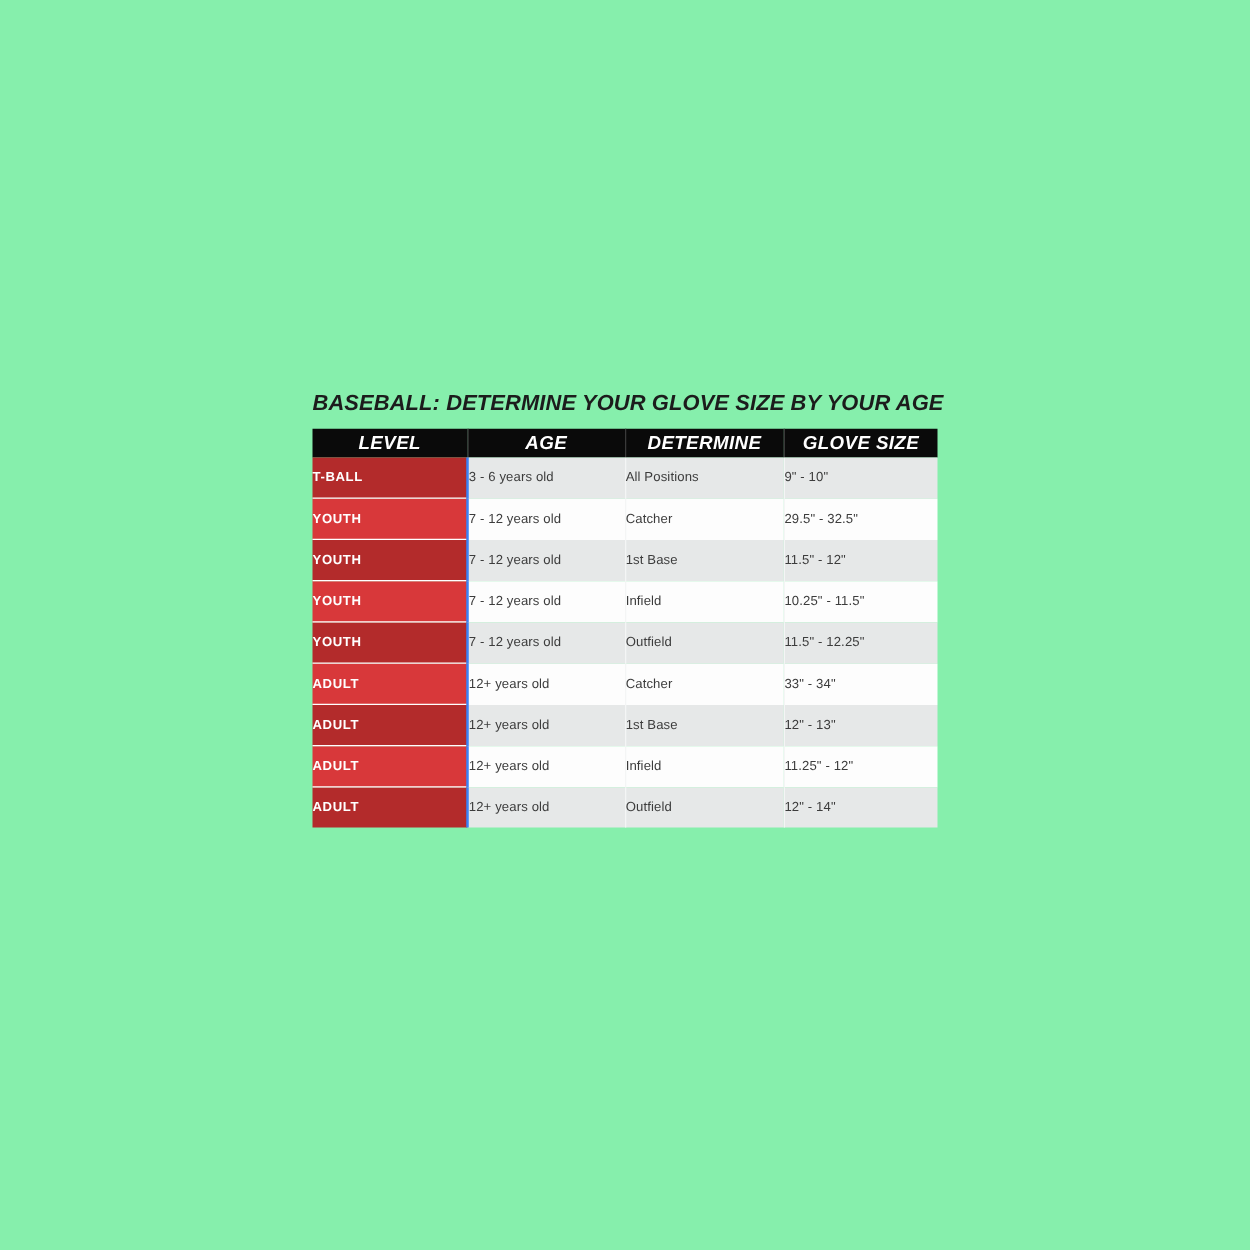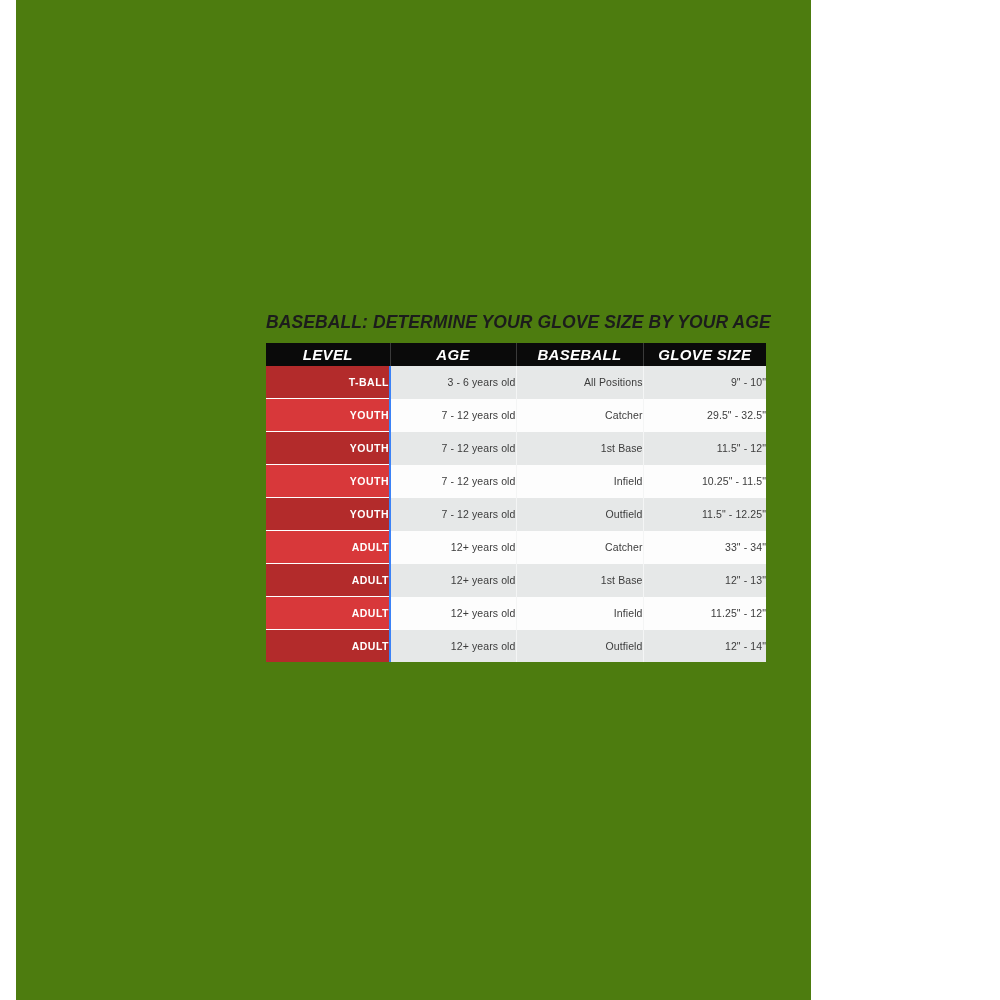--- a/index.html
+++ b/index.html
@@ -11,25 +11,25 @@
     width: 1000px;
     height: 1000px;
     background: #ffffff;
     font-family: "Liberation Sans", "DejaVu Sans", sans-serif;
     overflow: hidden;
     position: relative;
   }
 
   #canvas {
     position: absolute;
-    left: 16px;
+    left: 0;
     top: 0;
-    width: 795px;
+    width: 1000px;
     height: 1000px;
-    background: #4d7c0f;
+    background: #86efac;
   }
 
   
   .chart-title {
     position: absolute;
     left: 250px;
     top: 310px;
     width: 500px;
     text-align: center;
     font-size: 17.5px;
@@ -69,21 +69,21 @@
     padding: 0;
     border-right: 1px solid #3a3a3a;
     vertical-align: middle;
   }
   .size-table thead th:last-child { border-right: none; }
 
   
   .size-table tbody td {
     height: 32px;
     padding: 0;
-    text-align: right;
+    text-align: left;
     vertical-align: middle;
     font-size: 10.5px;
     color: #3c3c3c;
     letter-spacing: 0.1px;
   }
 
   
   .size-table tbody td.level {
     color: #ffffff;
     font-size: 10.5px;
@@ -115,21 +115,21 @@
     <colgroup>
       <col class="c-level">
       <col class="c-age">
       <col class="c-pos">
       <col class="c-glove">
     </colgroup>
     <thead>
       <tr>
         <th>LEVEL</th>
         <th>AGE</th>
-        <th>BASEBALL</th>
+        <th>DETERMINE</th>
         <th>GLOVE SIZE</th>
       </tr>
     </thead>
     <tbody id="table-body">
         <tr>
           <td class="level lvl-dark">T-BALL</td>
           <td class="data cell-gray gap-left">3 - 6 years old</td>
           <td class="data cell-gray">All Positions</td>
           <td class="data cell-gray">9" - 10"</td>
         </tr>

